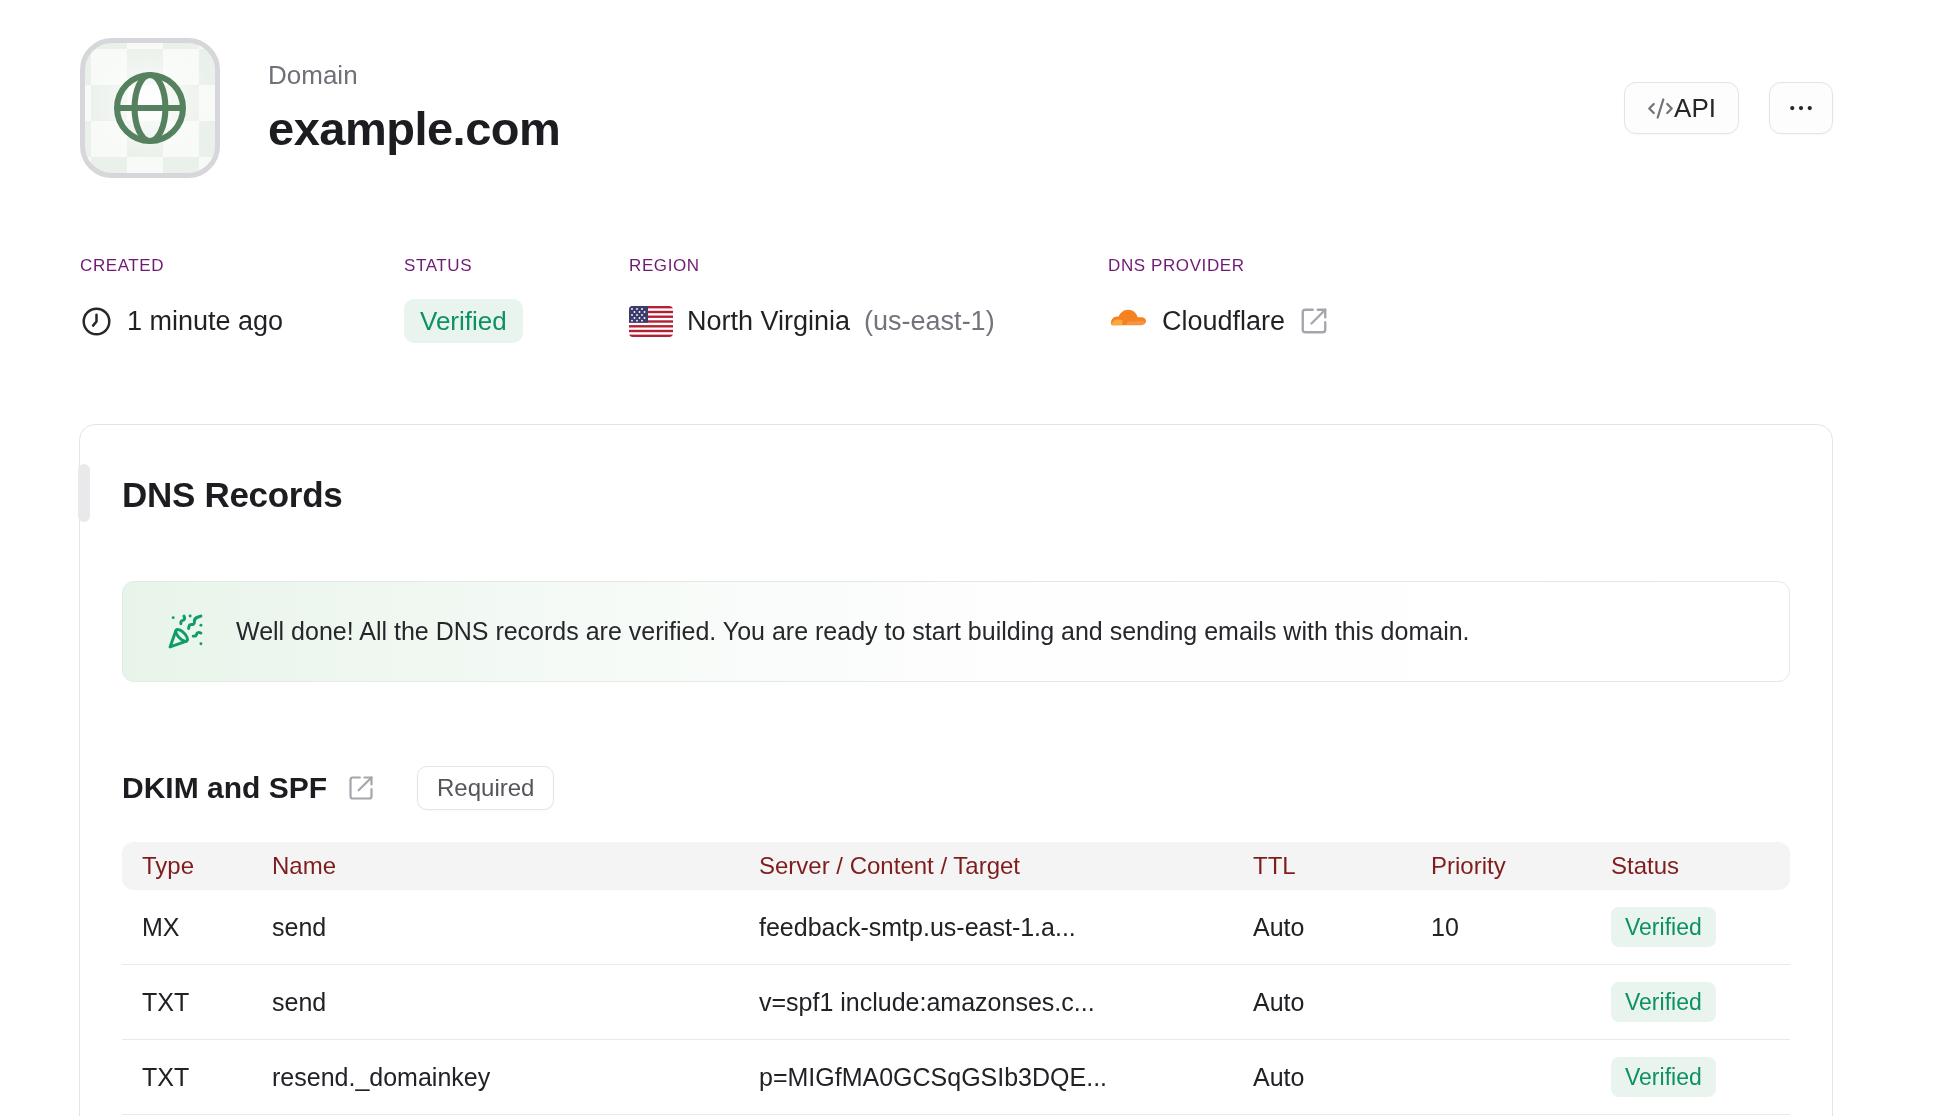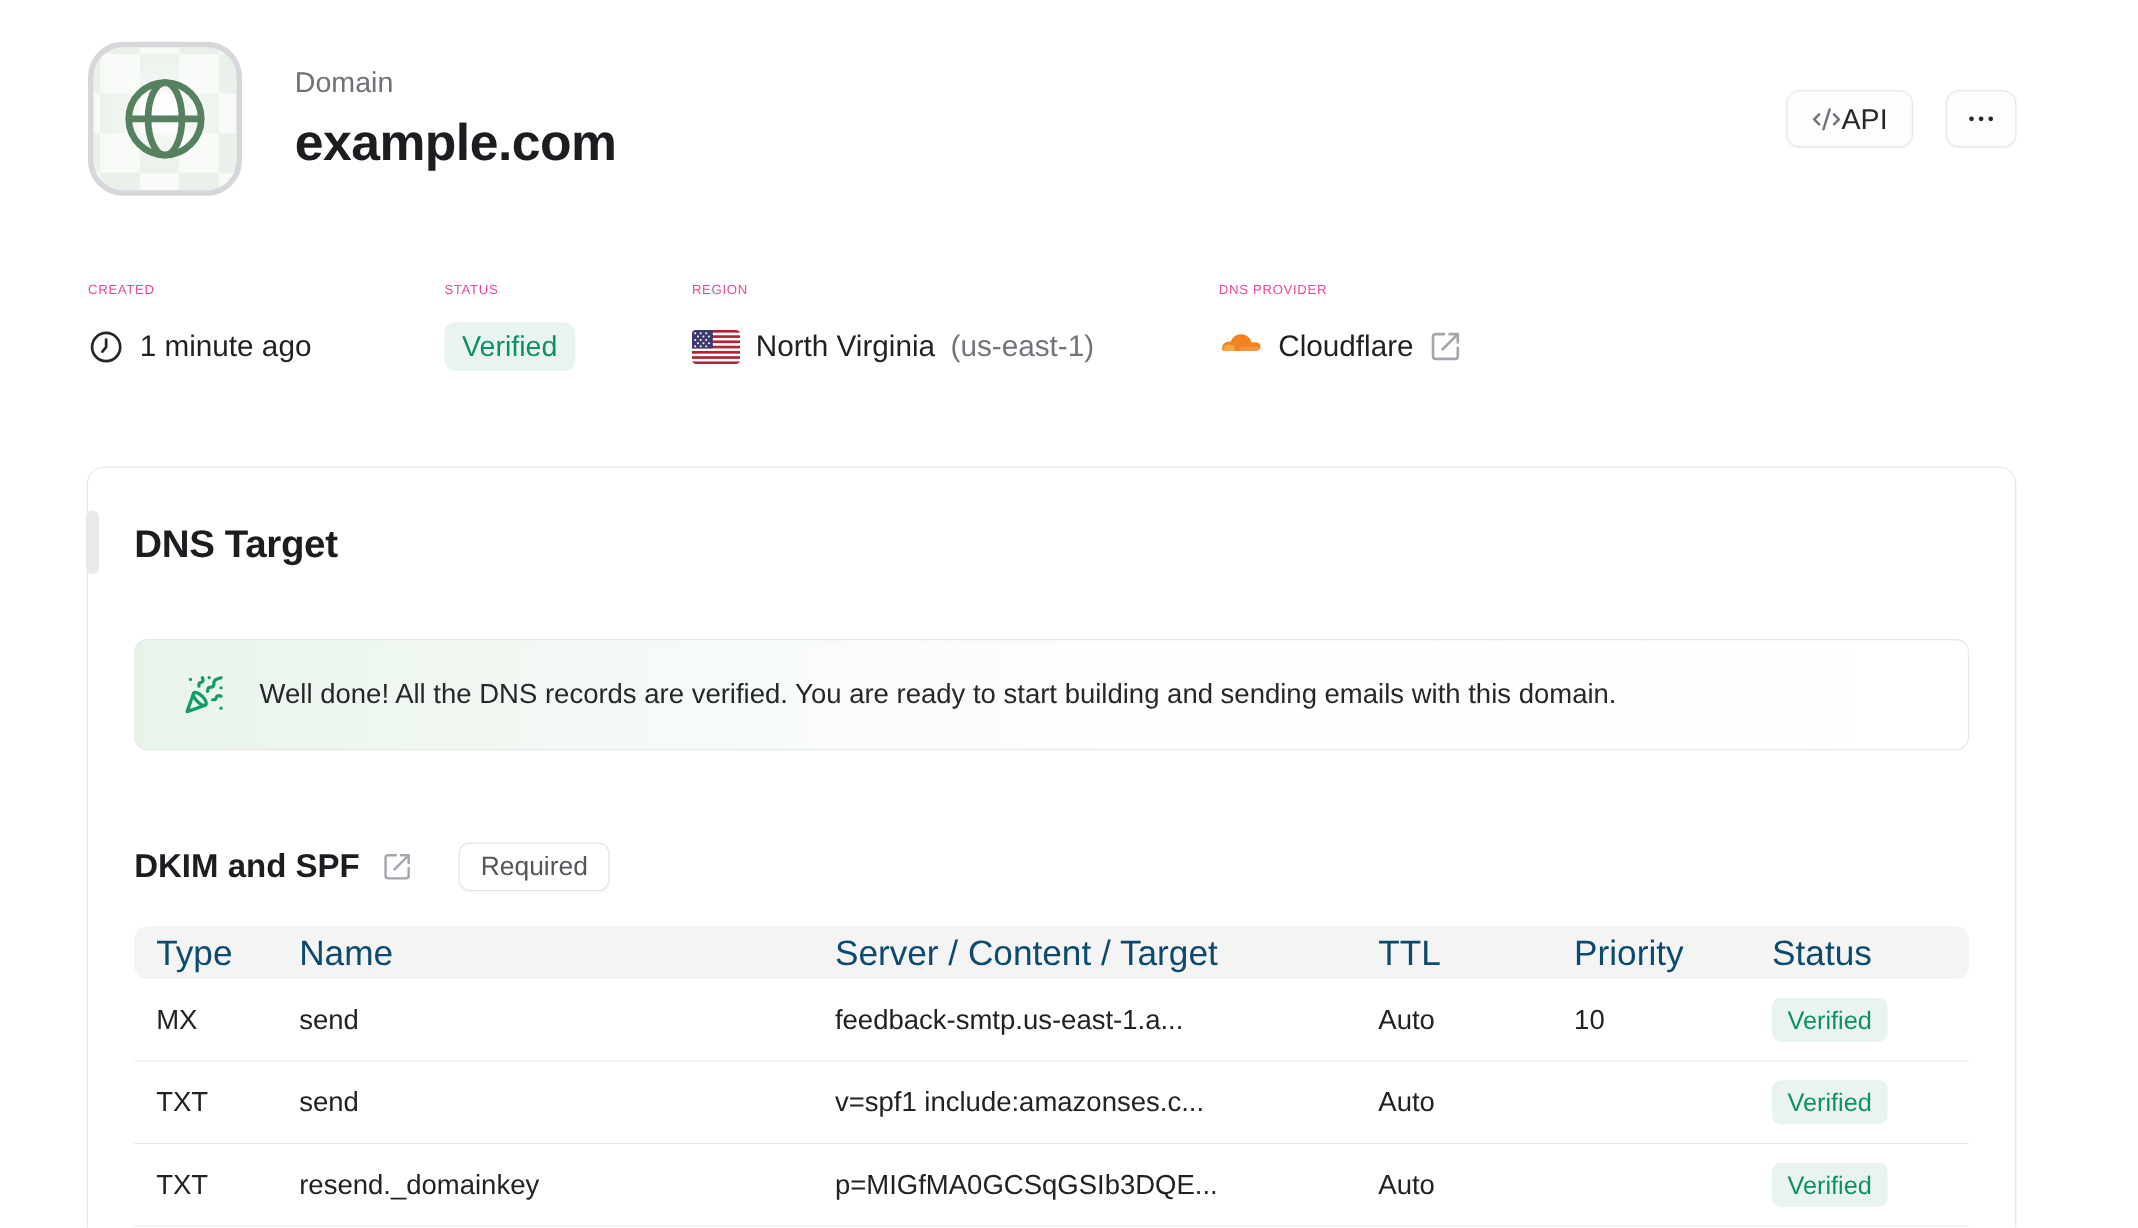--- a/index.html
+++ b/index.html
@@ -23,21 +23,21 @@
   .page-title { margin-top:10px; font-size:47px; font-weight:700; color:#1c1d20; letter-spacing:-0.5px; }
   .header-actions { margin-left:auto; display:flex; gap:30px; align-items:center; }
   .btn { display:flex; align-items:center; height:52px; padding:0 22px;
     background:#fdfdfd; border:1.5px solid #e4e4e7; border-radius:12px; font-size:26px; color:#27272a;
     cursor:pointer; box-shadow:0 1px 2px rgba(0,0,0,.03); }
   .btn-icon-only { padding:0 16px; }
 
   
   .meta-row { position:absolute; left:80px; top:256px; display:flex; }
   .meta-col1 { width:324px; } .meta-col2 { width:225px; } .meta-col3 { width:479px; }
-  .meta-label { font-size:12px; color:#ec4899; letter-spacing:0.6px; font-weight:400; }
+  .meta-label { font-size:17px; color:#701a75; letter-spacing:0.6px; font-weight:400; }
   .meta-value { margin-top:23px; display:flex; align-items:center; gap:14px; font-size:27px; color:#1f2124; height:44px; }
   .badge-green { display:inline-flex; align-items:center; background:#e9f4ee; color:#0d9162;
     border-radius:10px; padding:0 16px; height:44px; font-size:26px; }
   .flag { border-radius:4px; overflow:hidden; display:block; }
   .muted { color:#72737b; }
 
   
   .card { position:absolute; left:79px; top:424px; width:1754px; height:820px;
     background:#fff; border:1.5px solid #e4e4e7; border-radius:16px; padding:50px 42px 0 42px; }
   .side-tab { position:absolute; left:-2px; top:39px; width:12px; height:58px;
@@ -53,21 +53,21 @@
   .section-title { font-size:30px; font-weight:700; color:#1c1d20; }
   .badge-outline { display:inline-flex; align-items:center; height:44px; padding:0 19px;
     border:1.5px solid #e4e4e7; border-radius:10px; background:#fff; font-size:24px; color:#55555c;
     margin-left:22px; box-shadow:0 1px 2px rgba(0,0,0,.03); }
 
   
   .table { margin-top:32px; }
   .tr { display:grid; grid-template-columns:130px 487px 494px 178px 180px 1fr;
     align-items:center; padding-left:20px; }
   .thead { background:#f4f4f5; border-radius:12px; height:48px; }
-  .th { font-size:32px; color:#0c4a6e; font-weight:500; }
+  .th { font-size:24px; color:#7f1d1d; font-weight:500; }
   .row { height:75px; border-bottom:1px solid #e9e9ec; font-size:25px; color:#212226; }
   .cell-badge { display:inline-flex; align-items:center; height:40px; padding:0 14px;
     background:#e9f4ee; color:#0d9162; border-radius:8px; font-size:23px; }
 
   svg { display:block; }
 </style>
 </head>
 <body>
 
 <div class="page">
@@ -185,21 +185,21 @@
               <path d="M10 14 21 3"></path>
           </svg>
         </span>
       </div>
     </div>
   </div>
 
   <div class="card">
     <div class="side-tab"></div>
 
-    <div class="card-title">DNS Target</div>
+    <div class="card-title">DNS Records</div>
 
     <div class="banner">
       <span>
         <svg width="37" height="37" viewBox="0 0 24 24" fill="none" stroke="#0e9d69" stroke-width="1.9" stroke-linecap="round" stroke-linejoin="round">
           <path d="M5.8 11.3 2 22l10.7-3.79"></path>
           <path d="M4 3h.01"></path>
             <path d="M22 8h.01"></path>
             <path d="M15 2h.01"></path>
             <path d="M22 20h.01"></path>
           <path d="m22 2-2.24.75a2.9 2.9 0 0 0-1.96 3.12c.1.86-.57 1.63-1.45 1.63h-.38c-.86 0-1.6.6-1.76 1.44L14 10"></path>

